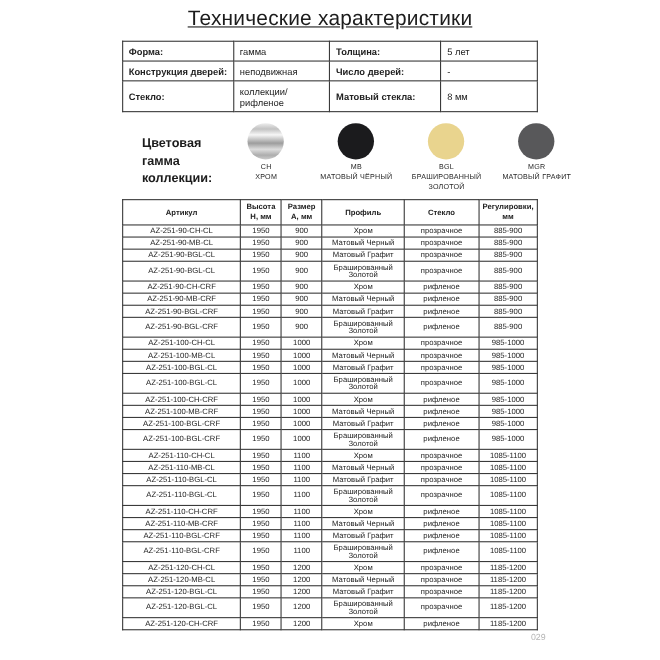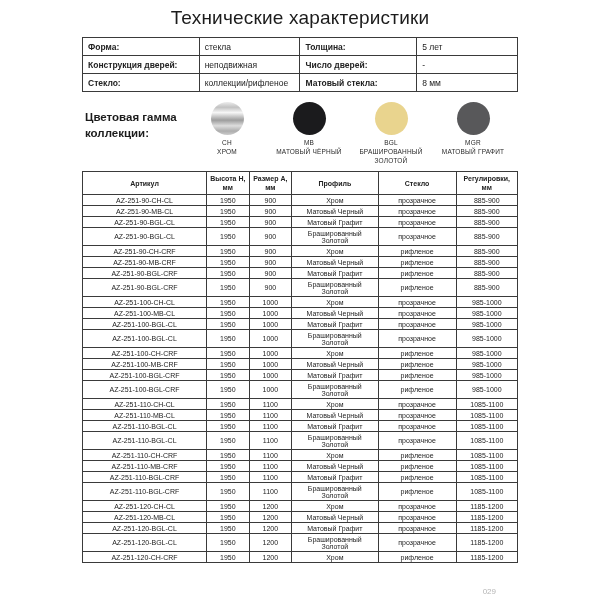--- a/index.html
+++ b/index.html
@@ -1,66 +1,66 @@
 <!DOCTYPE html>
 <html><head>
 <meta charset="utf-8">
 <style>
   html,body{margin:0;padding:0;}
   body{
     width:600px;height:600px;background:#ffffff;
     font-family:"Liberation Sans", sans-serif;color:#222;
     position:relative;overflow:hidden;
   }
-  .content{width:436px;margin:0 auto;}
+  .content{width:378px;margin:0 auto;}
   .title{
     text-align:center;font-size:19px;font-weight:500;color:#1c1c1c;
-    margin:7px 0 8px 0;letter-spacing:.2px;
+    margin:7px 0 8px 0;letter-spacing:.2px;text-decoration:underline;
   }
   
   table{border-collapse:collapse;}
   .spec-table{width:100%;font-size:8.5px;table-layout:fixed;}
   .spec-table td{border:1px solid #3a3a3a;padding:3.5px 5px;vertical-align:middle;}
   .spec-table td.lbl{font-weight:bold;width:27%;}
   .spec-table td.val{width:23%;}
   
-  .colors-row{display:flex;align-items:flex-start;margin:10px 0 4px 3px;}
+  .colors-row{display:flex;align-items:center;margin:10px 0 4px 18px;}
   .colors-label{font-weight:bold;font-size:11.5px;line-height:1.35;width:104px;padding-top:8px;color:#1c1c1c;}
   .swatches{flex:1;display:flex;justify-content:space-between;padding:0 4px 0 8px;}
   .swatch{width:82px;text-align:center;}
   .circle{width:33px;height:33px;border-radius:50%;margin:0 auto 4px auto;}
   .circle.chrome{
     background:linear-gradient(180deg,#ededed 0%,#c2c2c2 16%,#f6f6f6 32%,#9d9d9d 55%,#dddddd 72%,#adadad 88%,#cccccc 100%);
   }
   .swatch-label{font-size:6.5px;line-height:1.35;color:#2a2a2a;letter-spacing:.2px;}
   
   .main-table{width:100%;font-size:7px;text-align:center;table-layout:fixed;margin-top:6px;}
   .main-table th,.main-table td{border:1px solid #3a3a3a;padding:1.5px 2px;vertical-align:middle;}
   .main-table th{font-weight:bold;line-height:1.3;padding:2px 1px;}
   .main-table th:nth-child(1){width:29%;}
   .main-table th:nth-child(2){width:9.5%;}
   .main-table th:nth-child(3){width:9.5%;}
   .main-table th:nth-child(4){width:20%;}
   .main-table th:nth-child(5){width:18%;}
   .main-table th:nth-child(6){width:14%;}
-  .page-number{position:absolute;right:104px;bottom:4px;font-size:8px;color:#b5b5b5;text-align:right;}
+  .page-number{position:absolute;right:104px;bottom:16px;font-size:8px;color:#b5b5b5;text-align:right;}
 </style>
 </head>
 <body>
 
 <div class="page">
   <h1 class="title">Технические характеристики</h1>
 
   <div class="content">
 
     <table class="spec-table">
       <tbody id="spec-body">
           <tr>
             <td class="lbl">Форма:</td>
-            <td class="val">стекла</td>
+            <td class="val">гамма</td>
             <td class="lbl">Толщина:</td>
             <td class="val">5 лет</td>
           </tr>
           <tr>
             <td class="lbl">Конструкция дверей:</td>
             <td class="val">неподвижная</td>
             <td class="lbl">Число дверей:</td>
             <td class="val">-</td>
           </tr>
           <tr>

